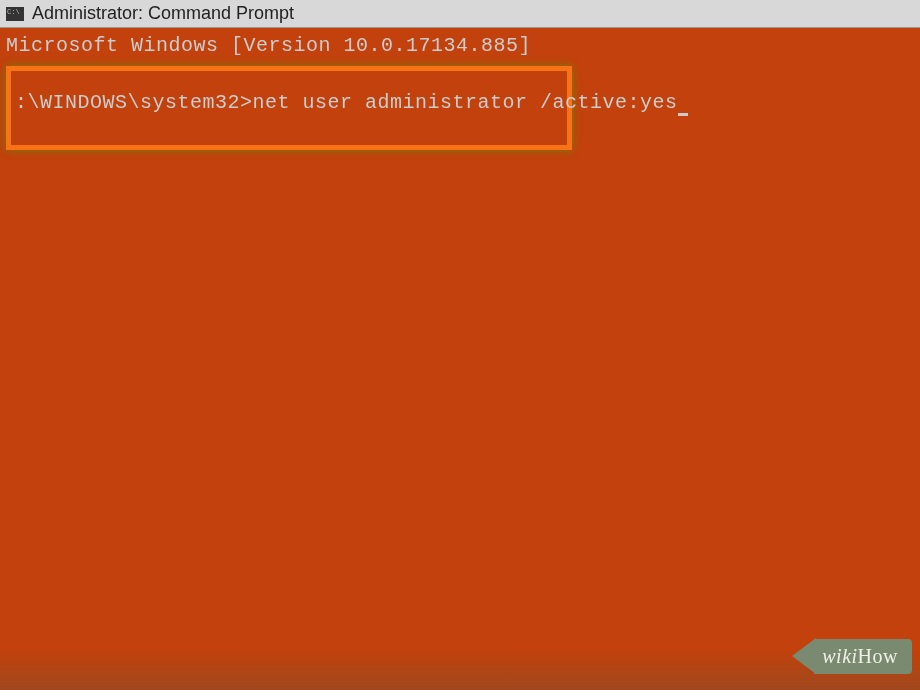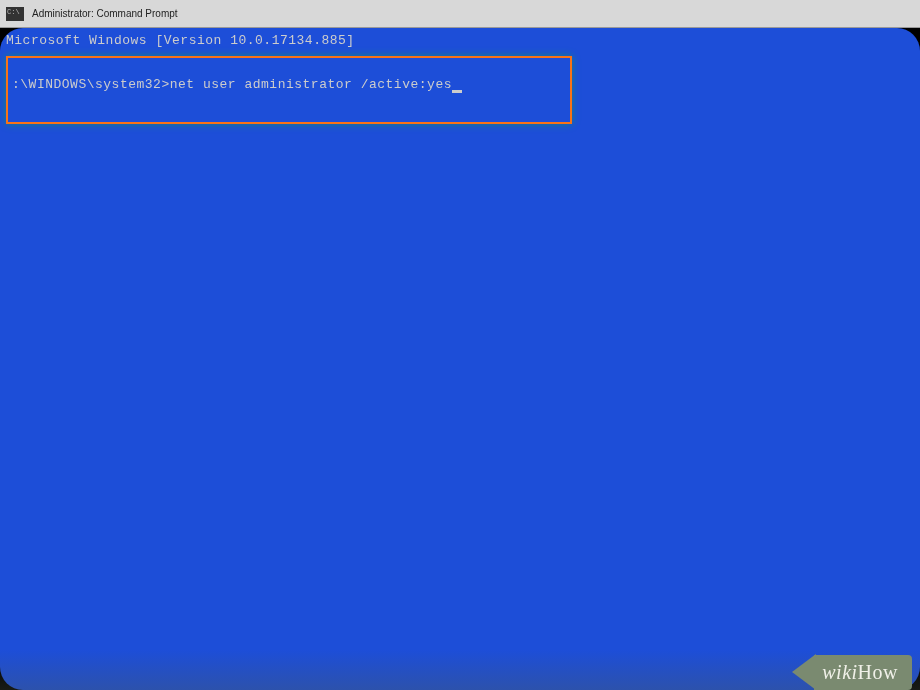--- a/index.html
+++ b/index.html
@@ -36,40 +36,39 @@
     .title-icon::before {
       content: "C:\\";
       color: #bbb;
       font-size: 7px;
       position: absolute;
       top: 1px;
       left: 1px;
     }
     .title-text {
       color: #222;
-      font-size: 10px;
+      font-size: 18px;
       font-family: 'Segoe UI', Tahoma, sans-serif;
     }
     .terminal-body {
-      background: #1d4ed8;
+      background: #c2410c;
       padding: 4px 6px;
       height: calc(100% - 28px);
       color: #cccccc;
-      font-size: 13px;
+      font-size: 20px;
       line-height: 1.4;
       letter-spacing: 0.5px;
-      border-radius: 23px;
     }
     .terminal-line {
       white-space: pre;
       color: #cccccc;
       font-family: 'Consolas', 'Courier New', monospace;
     }
     .highlight-box {
-      border: 2px solid #f97316;
+      border: 5px solid #f97316;
       margin-top: 6px;
       padding: 18px 4px 28px 4px;
       width: 566px;
       position: relative;
       box-shadow: 0 0 8px rgba(0, 221, 0, 0.4);
     }
     .command-line {
       white-space: pre;
       color: #cccccc;
       font-family: 'Consolas', 'Courier New', monospace;
@@ -78,21 +77,21 @@
       display: inline-block;
       width: 10px;
       height: 3px;
       background: #cccccc;
       vertical-align: bottom;
       margin-bottom: 1px;
       margin-left: 0px;
     }
     .watermark {
       position: absolute;
-      bottom: 0;
+      bottom: 16px;
       right: 8px;
       display: flex;
       align-items: center;
       gap: 0;
     }
     .watermark-arrow {
       width: 0;
       height: 0;
       border-top: 18px solid transparent;
       border-bottom: 18px solid transparent;

